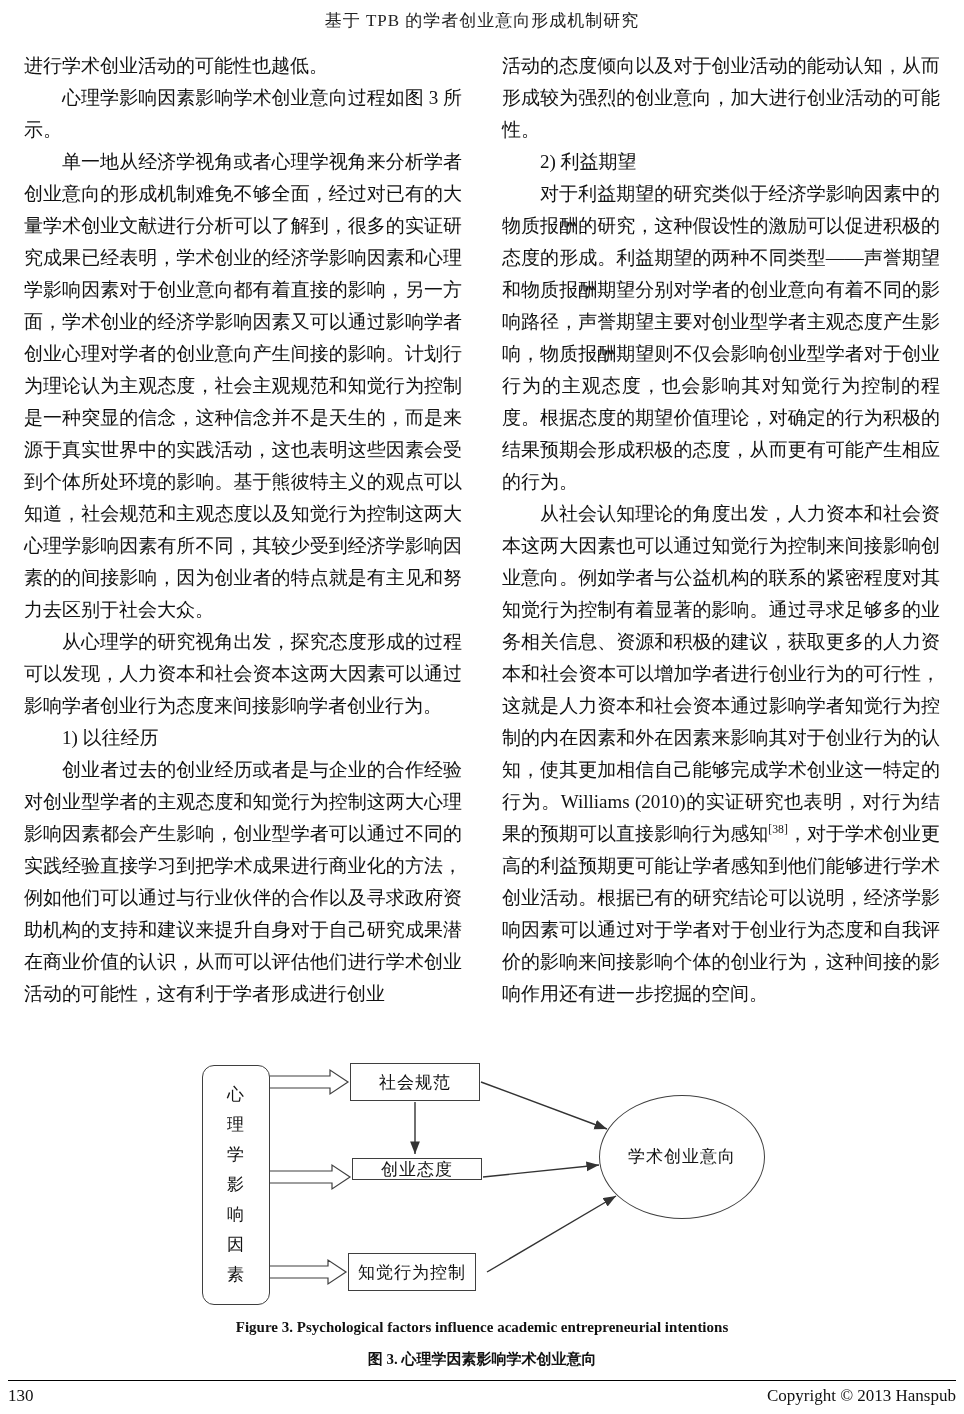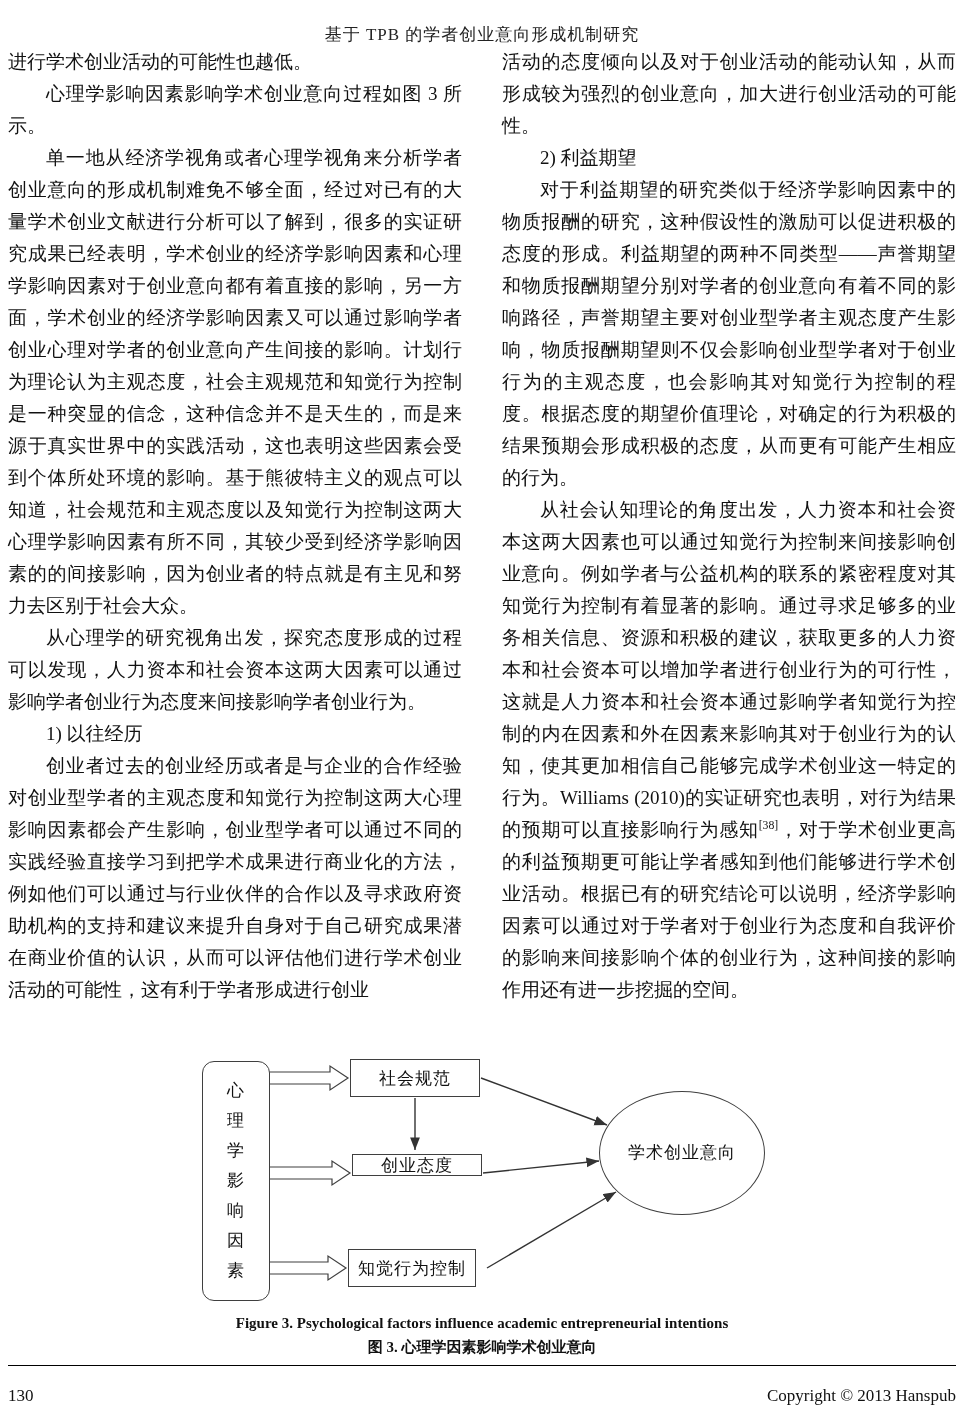--- a/index.html
+++ b/index.html
@@ -8,29 +8,30 @@
     width: 964px; height: 1414px;
     background: #ffffff;
     position: relative;
     overflow: hidden;
     margin: 0 auto;
     font-family: "Liberation Serif", "DejaVu Serif", serif;
     color: #111;
   }
   .running-head {
     text-align: center;
-    padding-top: 23px;
+    padding-top: 9px;
     font-size: 17px;
     letter-spacing: 1px;
     color: #222;
   }
   .columns {
     display: flex;
     gap: 40px;
-    padding: 0 8px;
+    padding: 0 24px;
+    margin-top: 18px;
     height: 992px;
     overflow: hidden;
   }
   .col { flex: 1 1 0; font-size: 19px; line-height: 32px; }
   .col p { margin: 0; text-indent: 2em; text-align: justify; }
   .col p.cont { text-indent: 0; }
   .col p.bold { font-weight: bold; }
   sup.ref { font-size: 0.62em; vertical-align: super; line-height: 0; }
 
   .figure { position: relative; height: 255px; margin-top: 8px; }
@@ -63,27 +64,27 @@
     font-size: 17px; line-height: 26px;
     letter-spacing: 1px;
   }
   .caption-en {
     text-align: center; font-weight: bold;
     font-size: 15px; margin-top: 14px;
     font-family: "Liberation Serif", "DejaVu Serif", serif;
   }
   .caption-zh {
     text-align: center; font-weight: bold;
-    font-size: 15px; margin-top: 6px;
+    font-size: 15px; margin-top: 14px;
   }
   .footer {
     position: absolute;
     left: 8px; right: 8px; bottom: 8px;
     border-top: 1px solid #000;
-    padding-top: 20px;
+    padding-top: 5px;
     display: flex; justify-content: space-between;
     font-size: 17px;
   }
 </style>
 </head>
 <body>
 
 <div class="page">
 
   <div class="running-head">基于 TPB 的学者创业意向形成机制研究</div>

